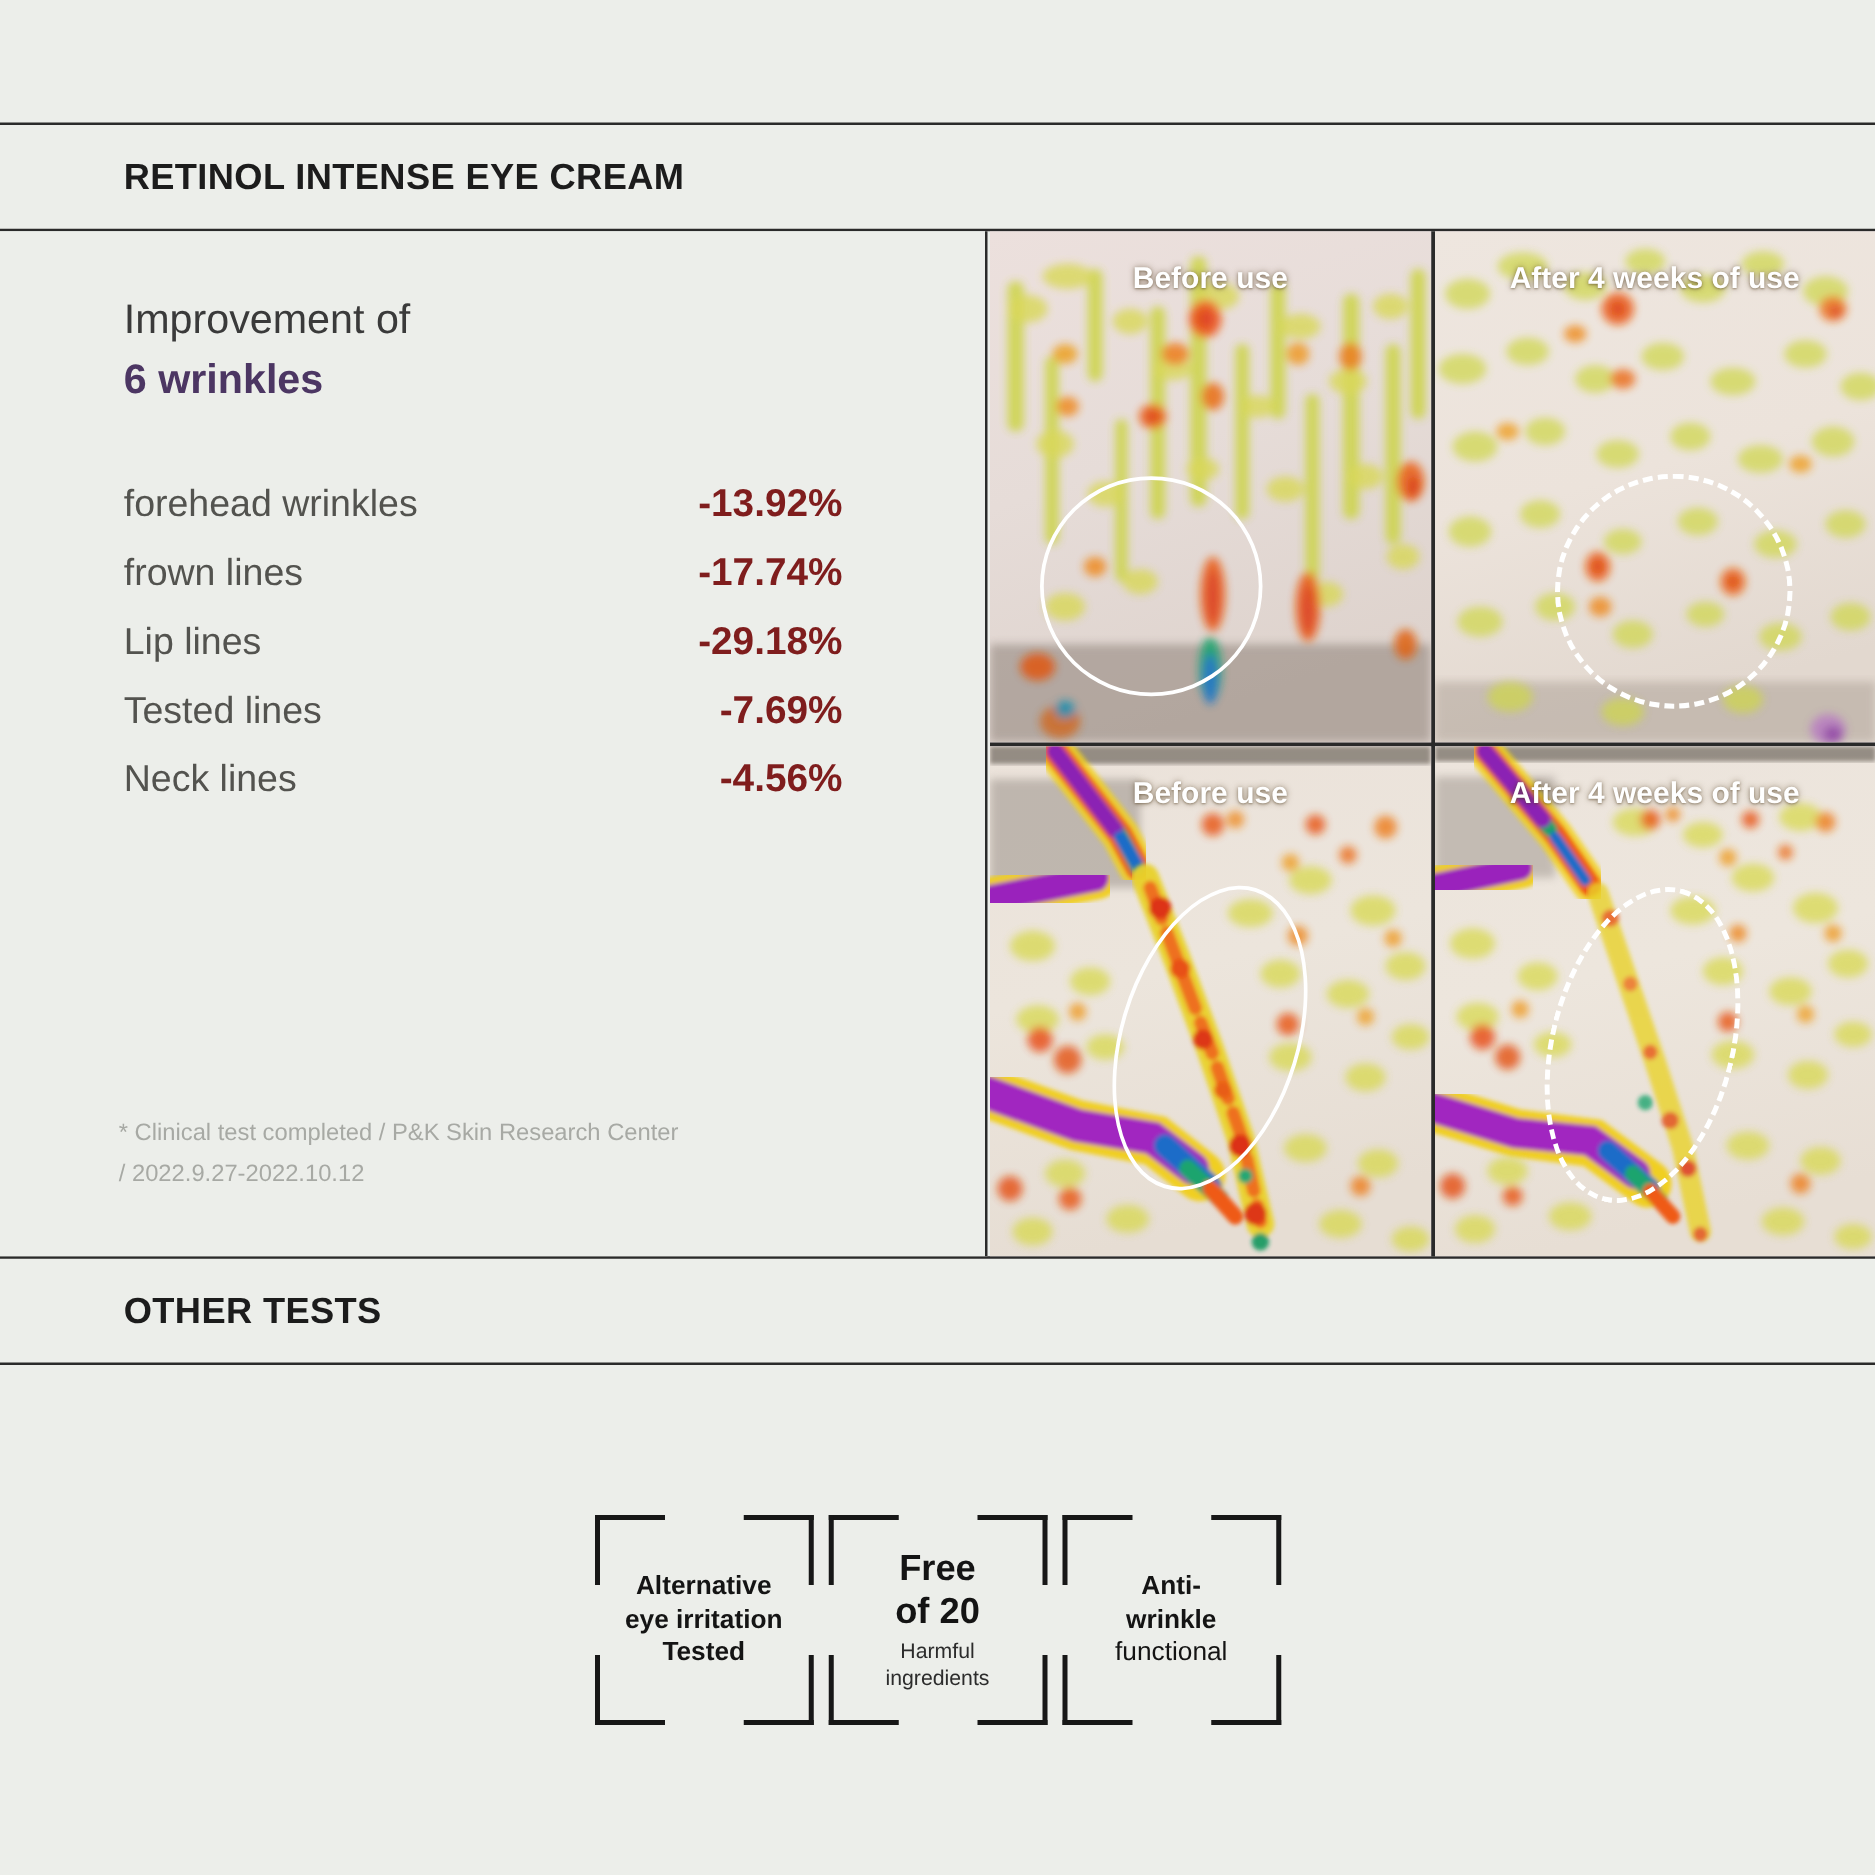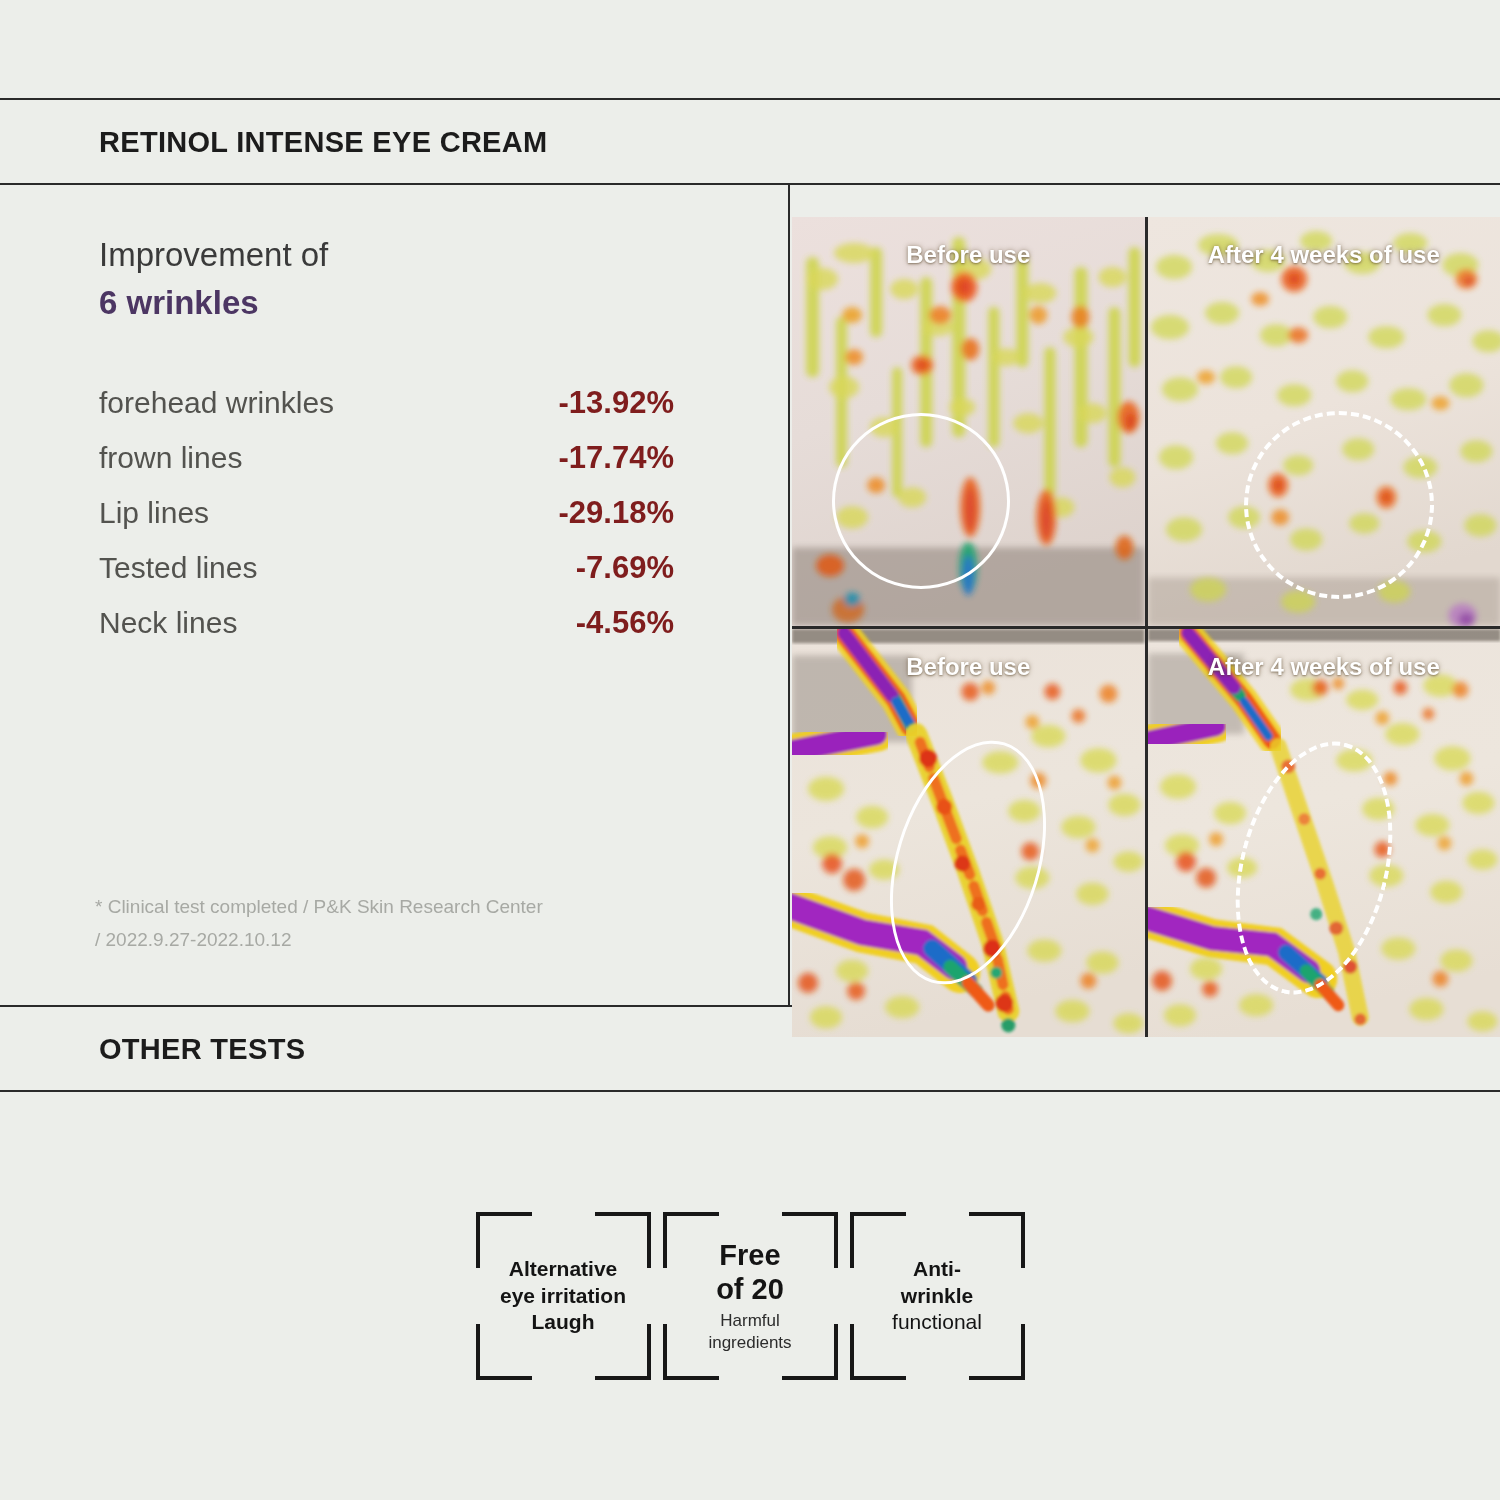--- a/index.html
+++ b/index.html
@@ -118,21 +118,20 @@
     position: absolute;
     left: 792px;
     top: 185px;
     width: 708px;
     height: 820px;
     display: grid;
     grid-template-columns: 1fr 1fr;
     grid-template-rows: 1fr 1fr;
     gap: 3px;
     background: #2a2a2a;
-    margin-top: 32px;
   }
   .scan-cell {
     position: relative;
     overflow: hidden;
     background: #e9dfe0;
   }
   .scan-cell svg.scan-img {
     position: absolute;
     inset: 0;
     width: 100%;
@@ -635,21 +634,21 @@
 
   <div id="badges">
 
     <div class="badge">
       <span class="corner tl"></span>
       <span class="corner tr"></span>
       <span class="corner bl"></span>
       <span class="corner br"></span>
       <div class="badge-text primary">Alternative</div>
       <div class="badge-text primary">eye irritation</div>
-      <div class="badge-text primary">Laugh</div>
+      <div class="badge-text primary">Tested</div>
     </div>
 
     <div class="badge">
       <span class="corner tl"></span>
       <span class="corner tr"></span>
       <span class="corner bl"></span>
       <span class="corner br"></span>
       <div class="badge-text big">Free</div>
       <div class="badge-text big">of 20</div>
       <div class="badge-text sub">Harmful</div>

